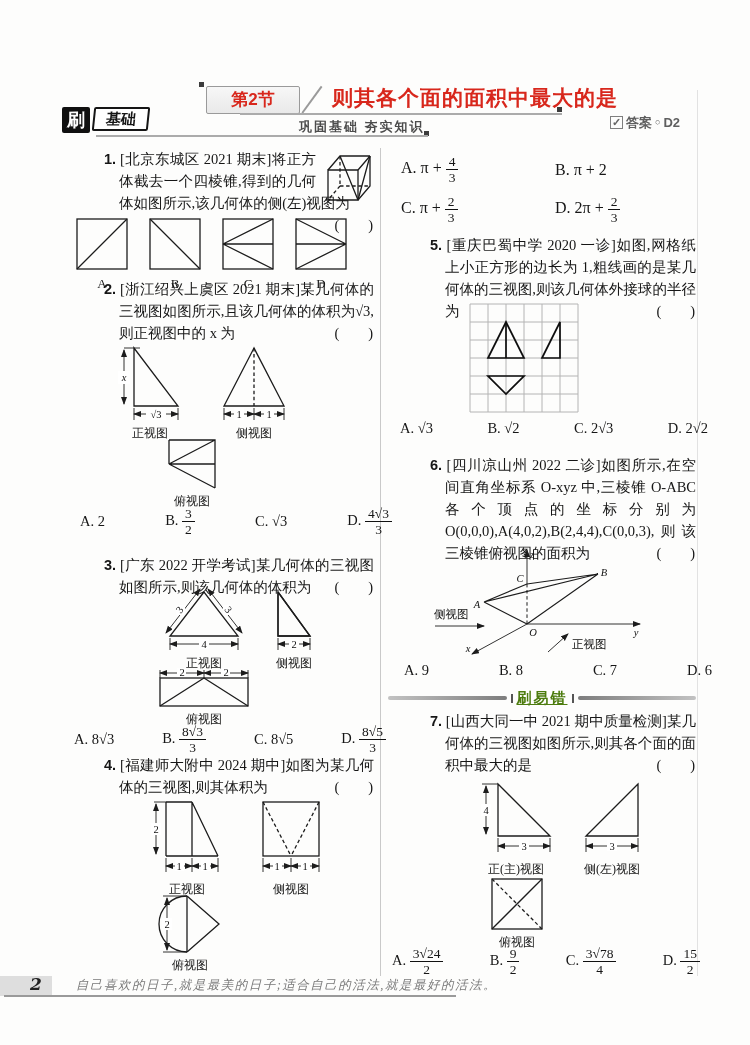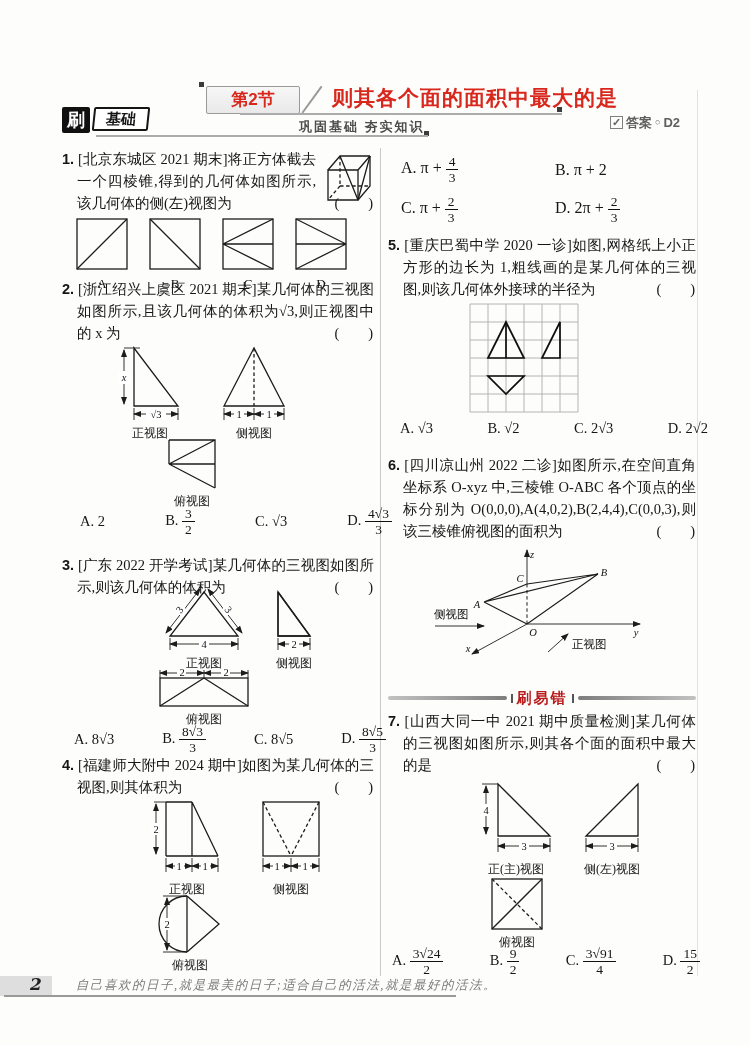--- a/index.html
+++ b/index.html
@@ -19,21 +19,21 @@
   .answer{position:absolute;left:610px;top:115px;display:flex;align-items:center;gap:3px;font:600 13px/15px "Liberation Sans",sans-serif;color:#5f5f5f;}
   .cb{display:inline-flex;width:11px;height:11px;border:1.6px solid #7f7f7f;align-items:center;justify-content:center;font-size:11px;color:#666;}
   .dot{font-size:9px;}
   
   .col-divider{position:absolute;left:380px;top:148px;width:1px;height:828px;background:#c9c9c9;}
   .page-edge{position:absolute;left:697px;top:90px;width:1px;height:886px;background:#e2e2e2;}
   .colL{position:absolute;left:62px;top:148px;width:312px;height:830px;}
   .colR{position:absolute;left:388px;top:150px;width:308px;height:830px;}
   .blk{position:absolute;left:0;width:100%;}
   
-  .ptext{font-size:14.5px;line-height:22px;text-align:justify;padding-left:15px;text-indent:-15px;}
+  .ptext{font-size:14.5px;line-height:22px;text-align:justify;padding-left:15px;text-indent:-15px;margin-left:42px;}
   .pnum{font-family:"Liberation Sans",sans-serif;font-weight:700;font-style:normal;}
   .paren{float:right;letter-spacing:1px;}
   .figR{float:right;margin:0 0 -16px 6px;}
   
   .figrow{display:flex;align-items:flex-end;}
   .figcol{text-align:center;}
   .cap{font-size:12px;line-height:13px;text-align:center;margin-top:1px;}
   .ol{stroke:#1c1c1c;stroke-width:1.3;fill:none;}
   .bs{stroke:#0e0e0e;stroke-width:1.7;fill:none;}
   .gl{stroke:#b4b4b4;stroke-width:1;}
@@ -53,21 +53,21 @@
   
   .sqrow{display:flex;gap:21px;padding-left:14px;}
   .sqlabel{font-size:13px;text-align:center;margin-top:2px;}
   .p4opts .orow{display:flex;margin-bottom:9px;align-items:center;}
   .p4opts .opt{width:148px;margin-left:13px;}
   
   .cuo{display:flex;align-items:center;gap:4px;}
   .cuo .ln{flex:1;height:4px;background:linear-gradient(to right,#c2c2c2,#7d7d7d);border-radius:2px;}
   .cuo .ln.r{background:linear-gradient(to left,#c2c2c2,#7d7d7d);}
   .cuo .tk{width:2px;height:9px;background:#555;}
-  .cuo .lbl{font:700 15px/16px "Liberation Sans",sans-serif;color:#b91c1c;letter-spacing:2px;}
+  .cuo .lbl{font:700 15px/16px "Liberation Sans",sans-serif;color:#4d7c0f;letter-spacing:2px;text-decoration:underline;}
   
   .foot-strip{position:absolute;left:0;top:976px;width:52px;height:20px;background:#dedede;}
   .foot-num{position:absolute;left:30px;top:974px;font:700 italic 17px/20px "DejaVu Serif",serif;color:#222;}
   .foot-motto{position:absolute;left:76px;top:977px;font:italic 12.5px/16px "Liberation Serif",serif;color:#7a7a7a;letter-spacing:1.5px;}
   .foot-line{position:absolute;left:4px;top:995px;width:452px;height:2px;background:#9a9a9a;}
 </style>
 </head>
 <body>
 
 <svg width="0" height="0" style="position:absolute">
@@ -408,20 +408,26 @@
       <text class="dt it" x="45" y="64">A</text>
       <text class="dt it" x="172" y="32">B</text>
       <text class="dt it" x="88" y="38">C</text>
       <text class="cjk" x="2" y="74">侧视图</text>
       <line class="dim" x1="3" y1="82" x2="52" y2="82" marker-end="url(#ae)"></line>
       <line class="dim" x1="116" y1="108" x2="136" y2="90" marker-end="url(#ae)"></line>
       <text class="cjk" x="140" y="104">正视图</text>
     </svg>
   </div>
 
+  <div class="blk optrow" style="top:512px;padding:0 16px">
+    <span class="opt"><span>A.</span> <span>9</span></span>
+    <span class="opt"><span>B.</span> <span>8</span></span>
+    <span class="opt"><span>C.</span> <span>7</span></span>
+    <span class="opt"><span>D.</span> <span>6</span></span>
+  </div>
 
   <div class="blk cuo" style="top:540px">
     <div class="ln"></div>
     <span class="tk"></span>
     <span class="lbl">刷易错</span>
     <span class="tk"></span>
     <div class="ln r"></div>
   </div>
 
   <div class="blk" style="top:560px">
@@ -466,21 +472,21 @@
       <rect class="ol" x="6" y="2" width="50" height="50"></rect>
       <line class="ol" x1="6" y1="52" x2="56" y2="2"></line>
       <line class="ol dash" x1="6" y1="2" x2="56" y2="52"></line>
     </svg>
     <div class="cap">俯视图</div>
   </div>
 
   <div class="blk optrow" style="top:796px;padding:0 4px">
     <span class="opt"><span>A.</span> <span class="frac"><span class="n">3√24</span><span class="d">2</span></span></span>
     <span class="opt"><span>B.</span> <span class="frac"><span class="n">9</span><span class="d">2</span></span></span>
-    <span class="opt"><span>C.</span> <span class="frac"><span class="n">3√91</span><span class="d">4</span></span></span>
+    <span class="opt"><span>C.</span> <span class="frac"><span class="n">3√78</span><span class="d">4</span></span></span>
     <span class="opt"><span>D.</span> <span class="frac"><span class="n">15</span><span class="d">2</span></span></span>
   </div>
 
 </div>
 
 <div class="foot-strip"></div>
 <div class="foot-num">2</div>
 <div class="foot-motto">自己喜欢的日子,就是最美的日子;适合自己的活法,就是最好的活法。</div>
 <div class="foot-line"></div>
 

